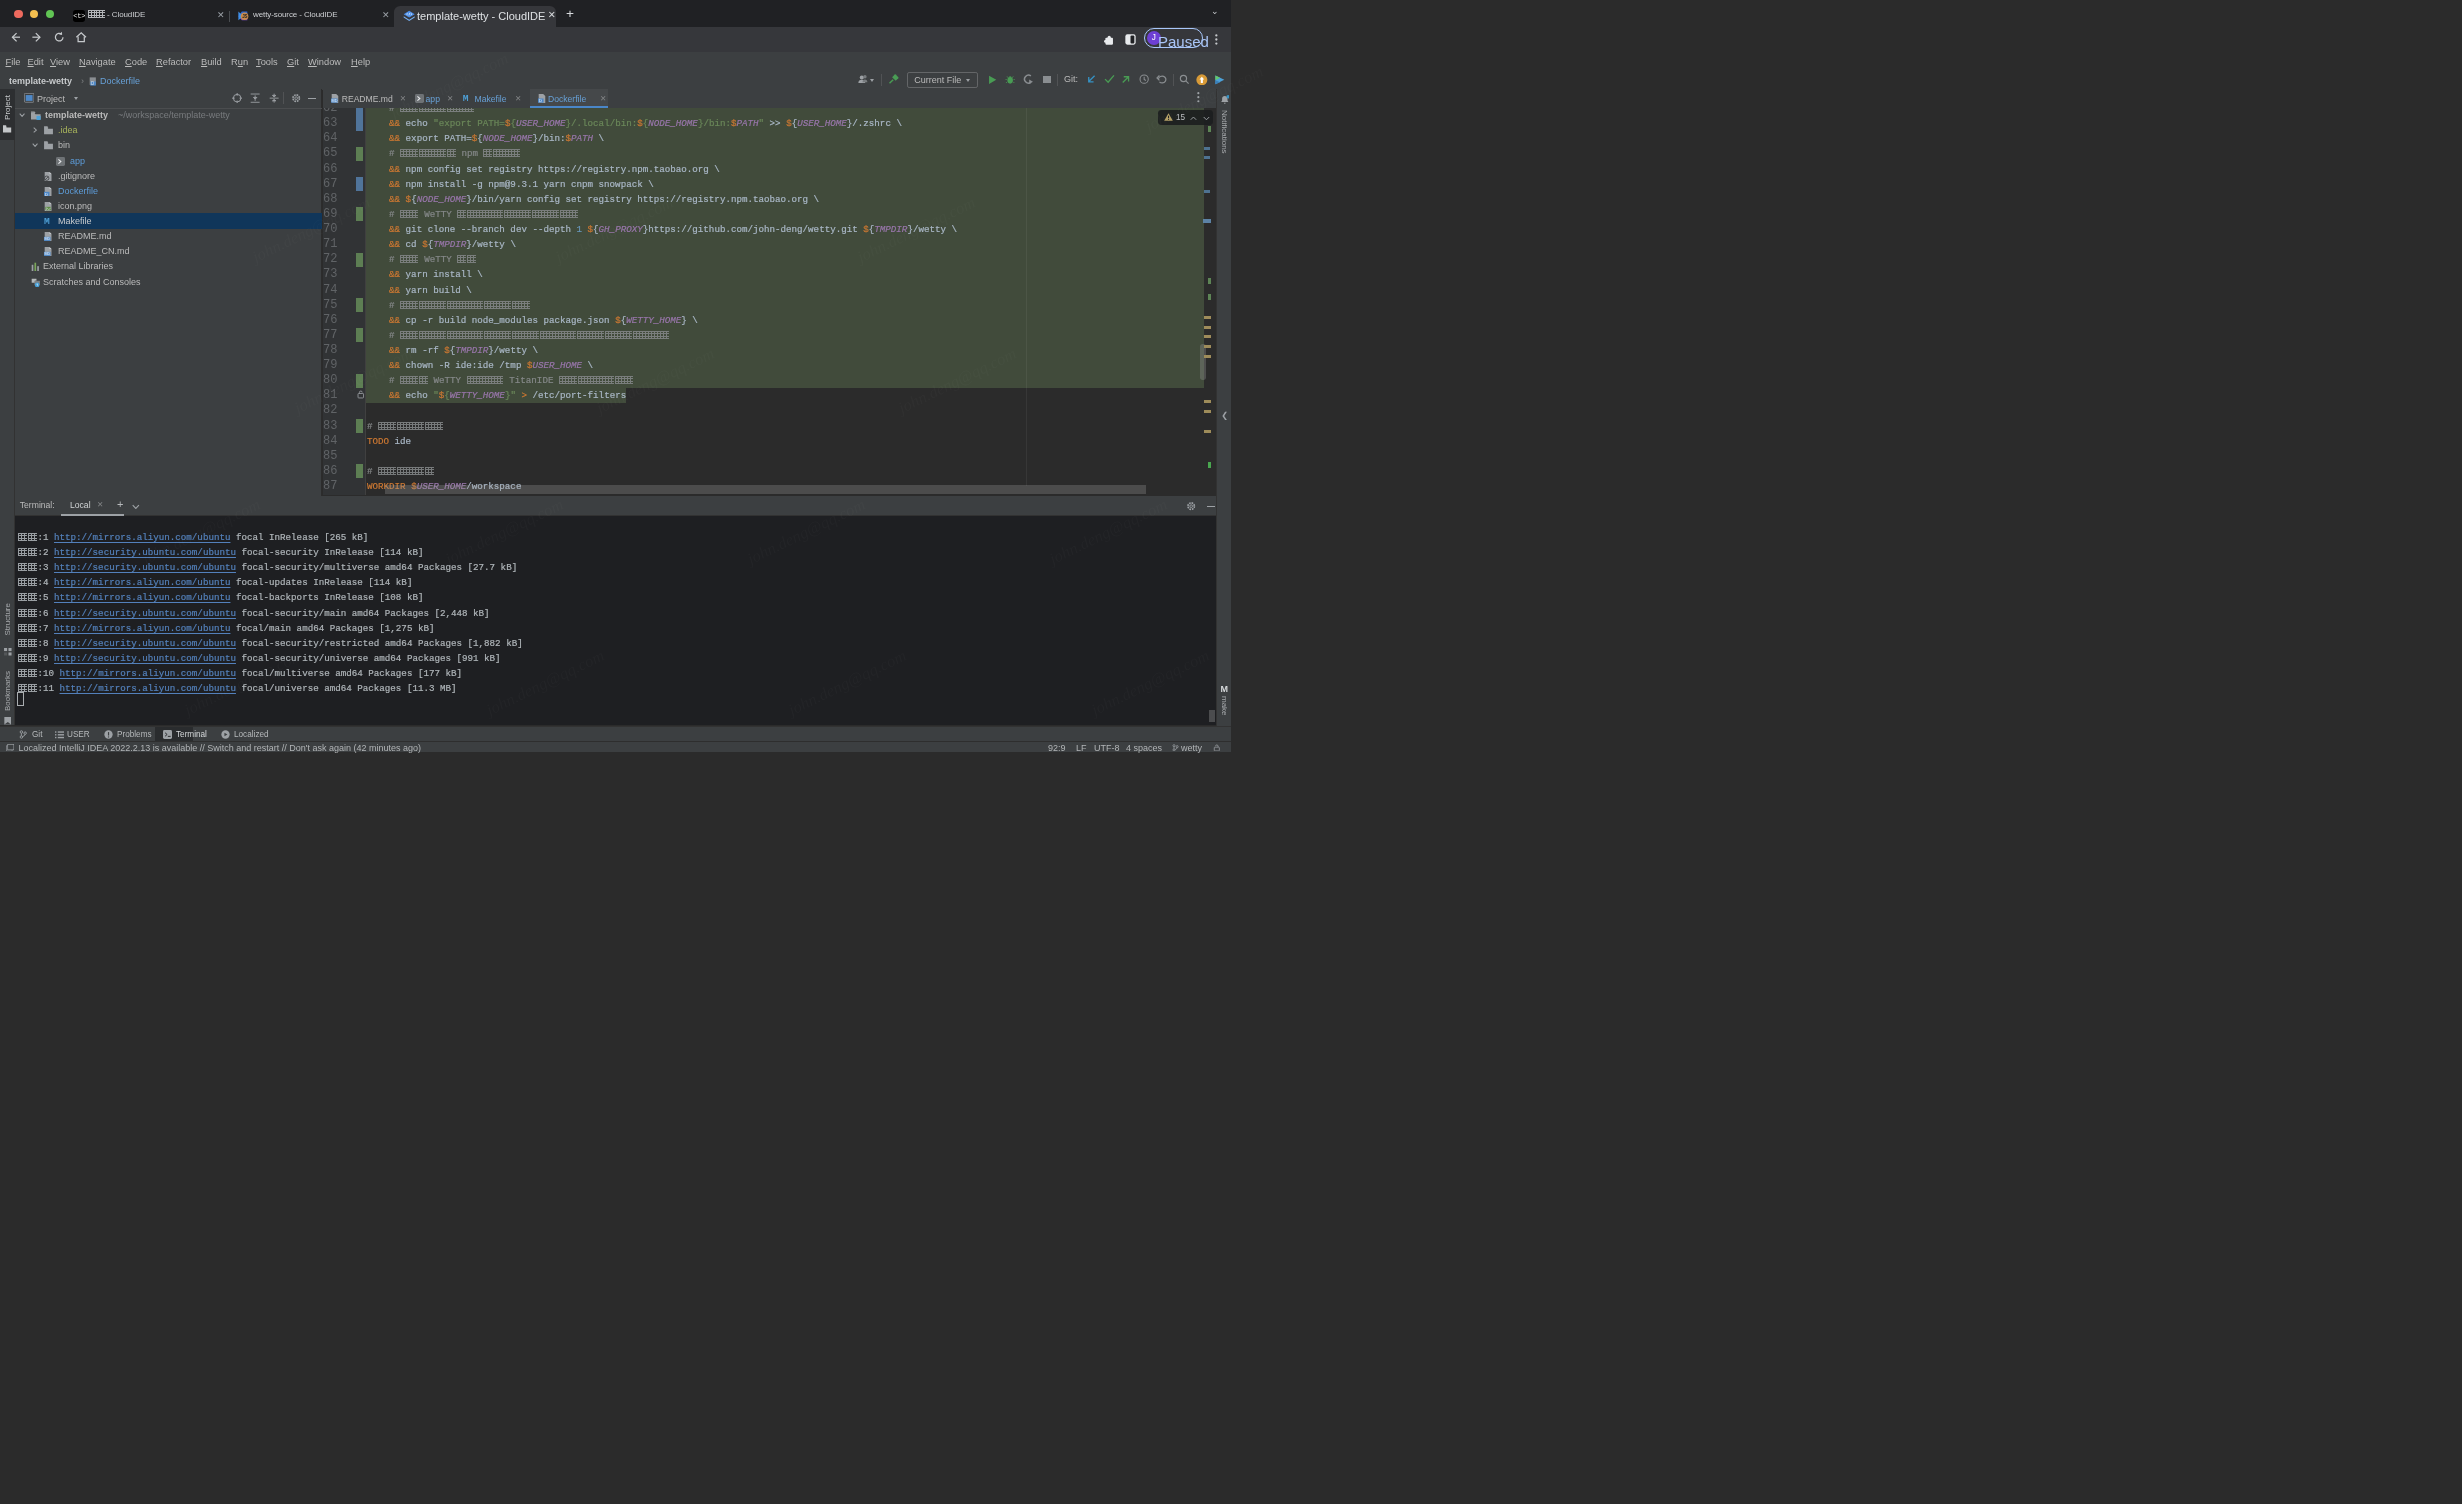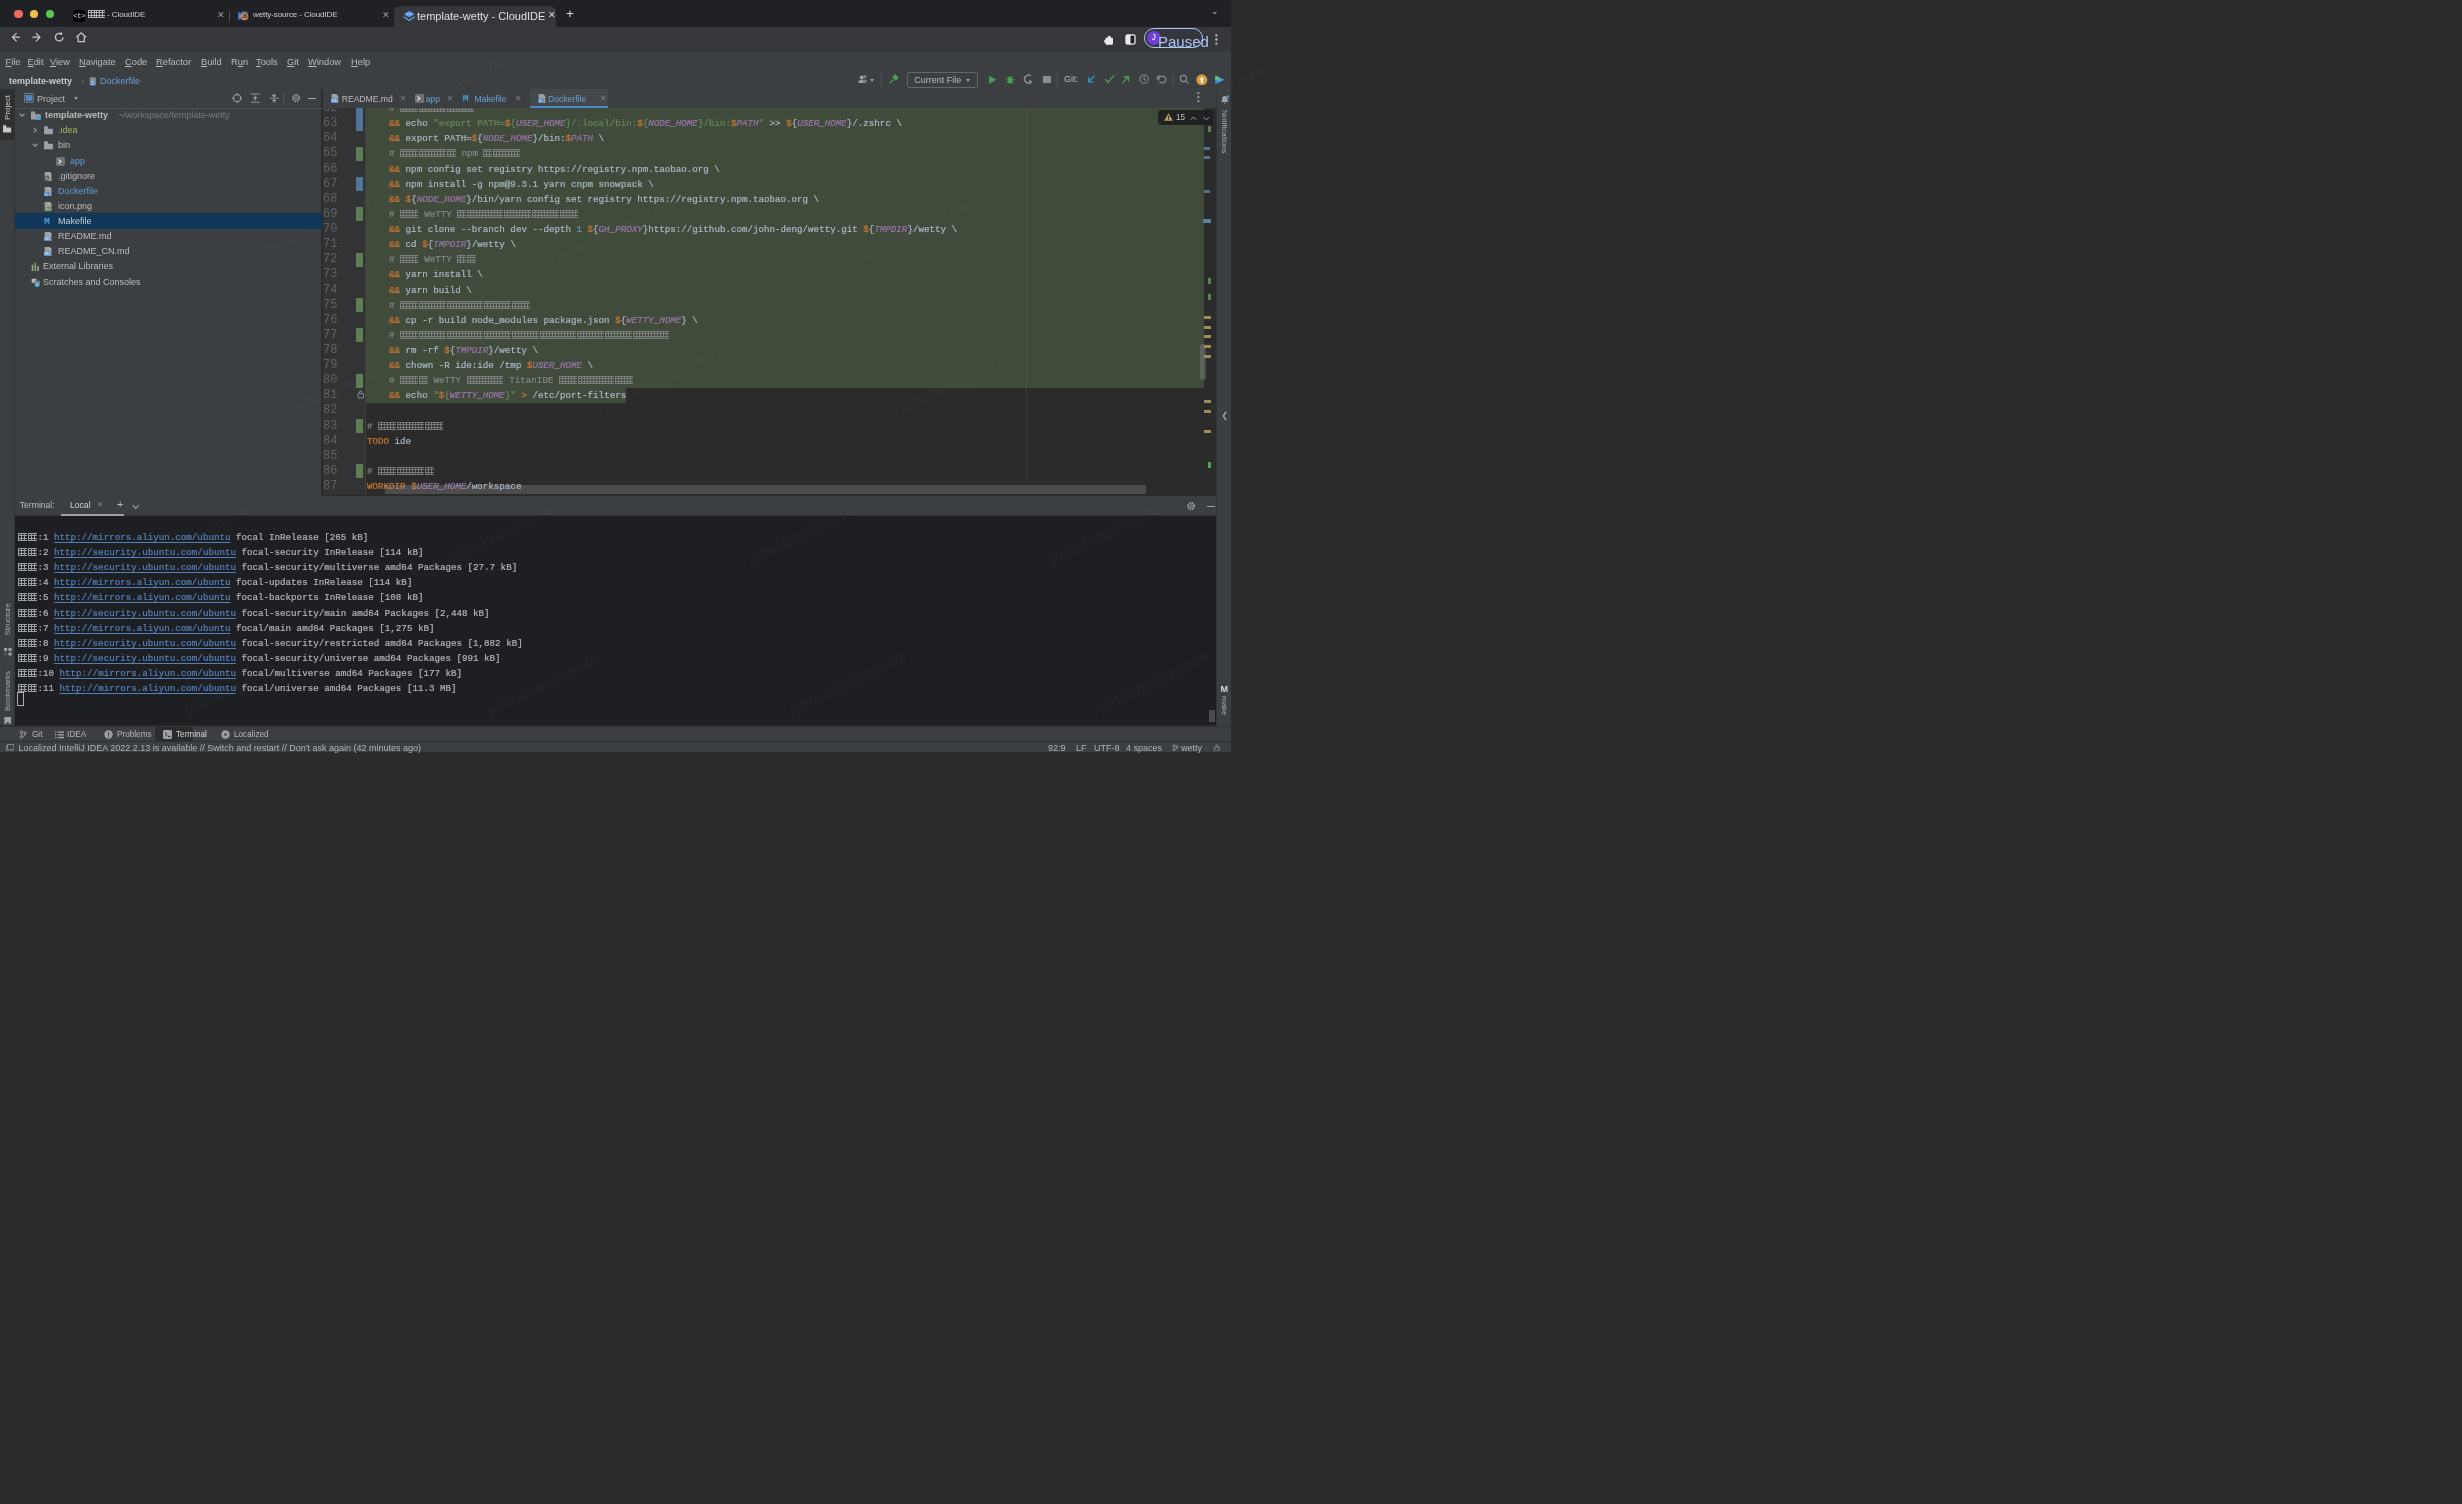--- a/index.html
+++ b/index.html
@@ -581,21 +581,21 @@
       </svg>
  <span class="abs" style="left:32px;top:3.4px">Git</span>
  <svg class="abs" style="left:55px;top:4.1px" width="9" height="7.6" viewBox="0 0 13 11">
         <rect x="0" y="0.5" width="2" height="2" fill="#9da1a5"></rect>
         <rect x="0" y="4.5" width="2" height="2" fill="#9da1a5"></rect>
         <rect x="0" y="8.5" width="2" height="2" fill="#9da1a5"></rect>
         <rect x="4" y="0.5" width="9" height="2" fill="#9da1a5"></rect>
         <rect x="4" y="4.5" width="9" height="2" fill="#9da1a5"></rect>
         <rect x="4" y="8.5" width="9" height="2" fill="#9da1a5"></rect>
       </svg>
- <span class="abs" style="left:67px;top:3.4px">IDEA</span>
+ <span class="abs" style="left:67px;top:3.4px">USER</span>
  <svg class="abs" style="left:104px;top:3.4px" width="9" height="9" viewBox="0 0 13 13">
         <circle cx="6.5" cy="6.5" r="6" fill="#9da1a5"></circle>
         <rect x="5.7" y="3" width="1.7" height="5" fill="#3c3f41"></rect>
         <rect x="5.7" y="9.2" width="1.7" height="1.7" fill="#3c3f41"></rect>
       </svg>
  <span class="abs" style="left:117px;top:3.4px">Problems</span>
  <div class="abs" style="left:155px;top:0;width:38px;height:16px;background:#2a2c2e">
   <svg class="abs" style="left:8.2px;top:3.4px" width="9" height="9" viewBox="0 0 13 13">
           <rect x="0" y="0" width="13" height="13" rx="2" fill="#9da1a5"></rect>
           <path d="M3 4 L6 6.5 L3 9" stroke="#2a2c2e" stroke-width="1.4" fill="none"></path>

